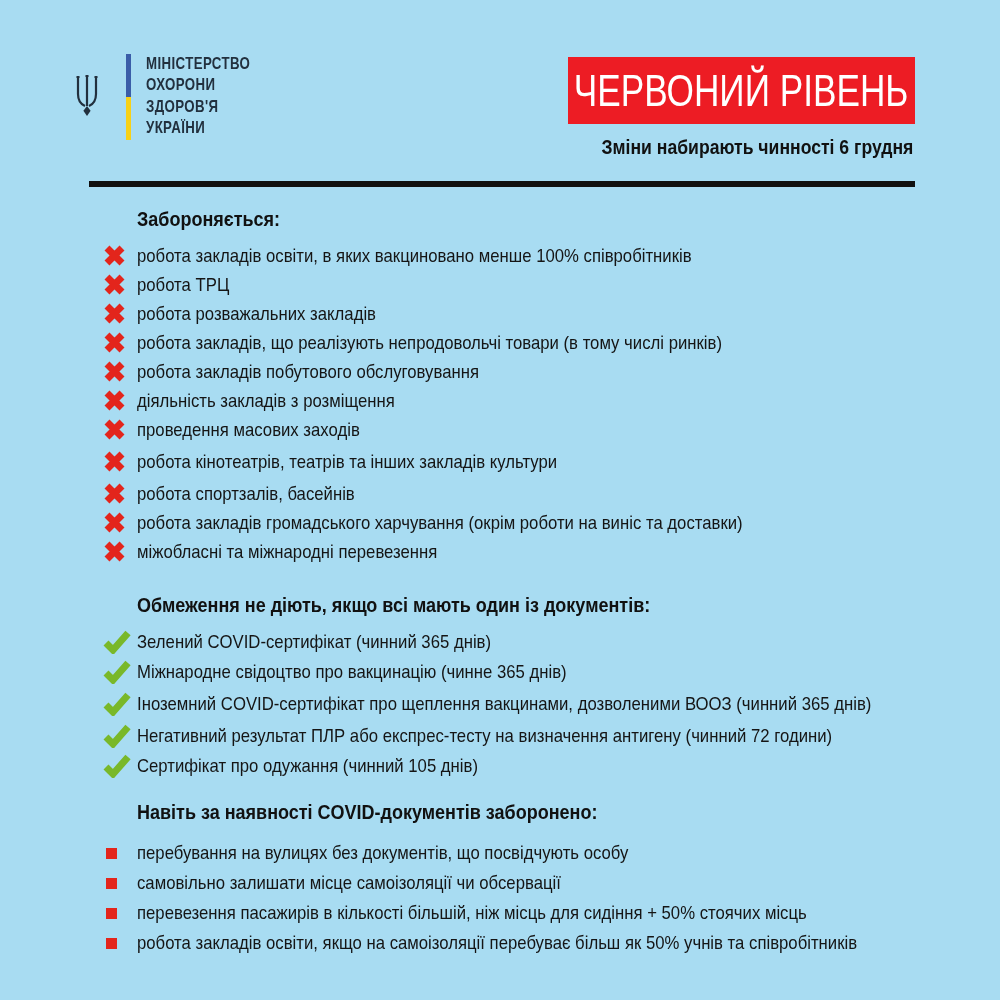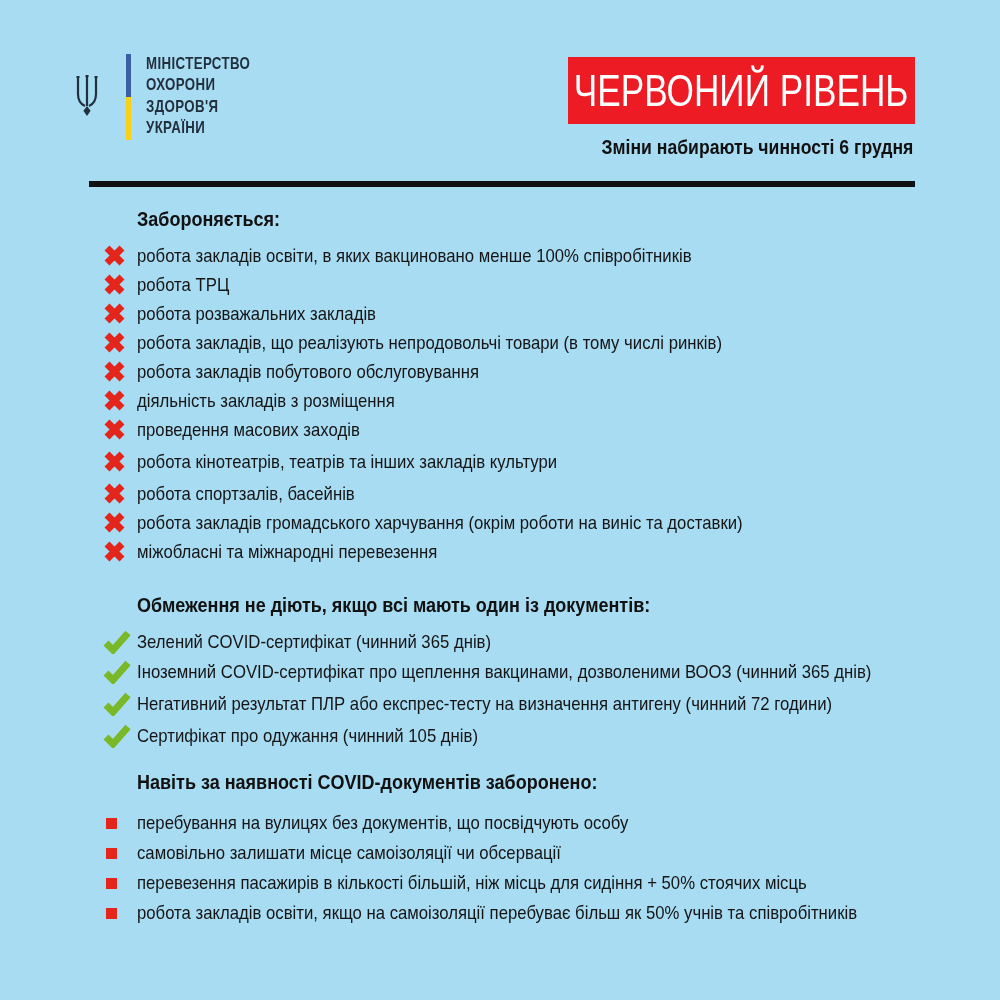--- a/index.html
+++ b/index.html
@@ -186,20 +186,28 @@
               </svg>
             </span>
             <span class="item-text">Зелений COVID-сертифікат (чинний 365 днів)</span>
           </div>
           <div class="item">
             <span class="bullet" style="color: rgb(121, 184, 41);">
               <svg width="28" height="24" viewBox="0 0 28 24">
                 <path d="M3 13 L10 20 L25 3" fill="none" stroke="currentColor" stroke-width="7" stroke-linecap="butt"></path>
               </svg>
             </span>
+            <span class="item-text">Міжнародне свідоцтво про вакцинацію (чинне 365 днів)</span>
+          </div>
+          <div class="item">
+            <span class="bullet" style="color: rgb(121, 184, 41);">
+              <svg width="28" height="24" viewBox="0 0 28 24">
+                <path d="M3 13 L10 20 L25 3" fill="none" stroke="currentColor" stroke-width="7" stroke-linecap="butt"></path>
+              </svg>
+            </span>
             <span class="item-text">Іноземний COVID-сертифікат про щеплення вакцинами, дозволеними ВООЗ (чинний 365 днів)</span>
           </div>
           <div class="item">
             <span class="bullet" style="color: rgb(121, 184, 41);">
               <svg width="28" height="24" viewBox="0 0 28 24">
                 <path d="M3 13 L10 20 L25 3" fill="none" stroke="currentColor" stroke-width="7" stroke-linecap="butt"></path>
               </svg>
             </span>
             <span class="item-text">Негативний результат ПЛР або експрес-тесту на визначення антигену (чинний 72 години)</span>
           </div>

